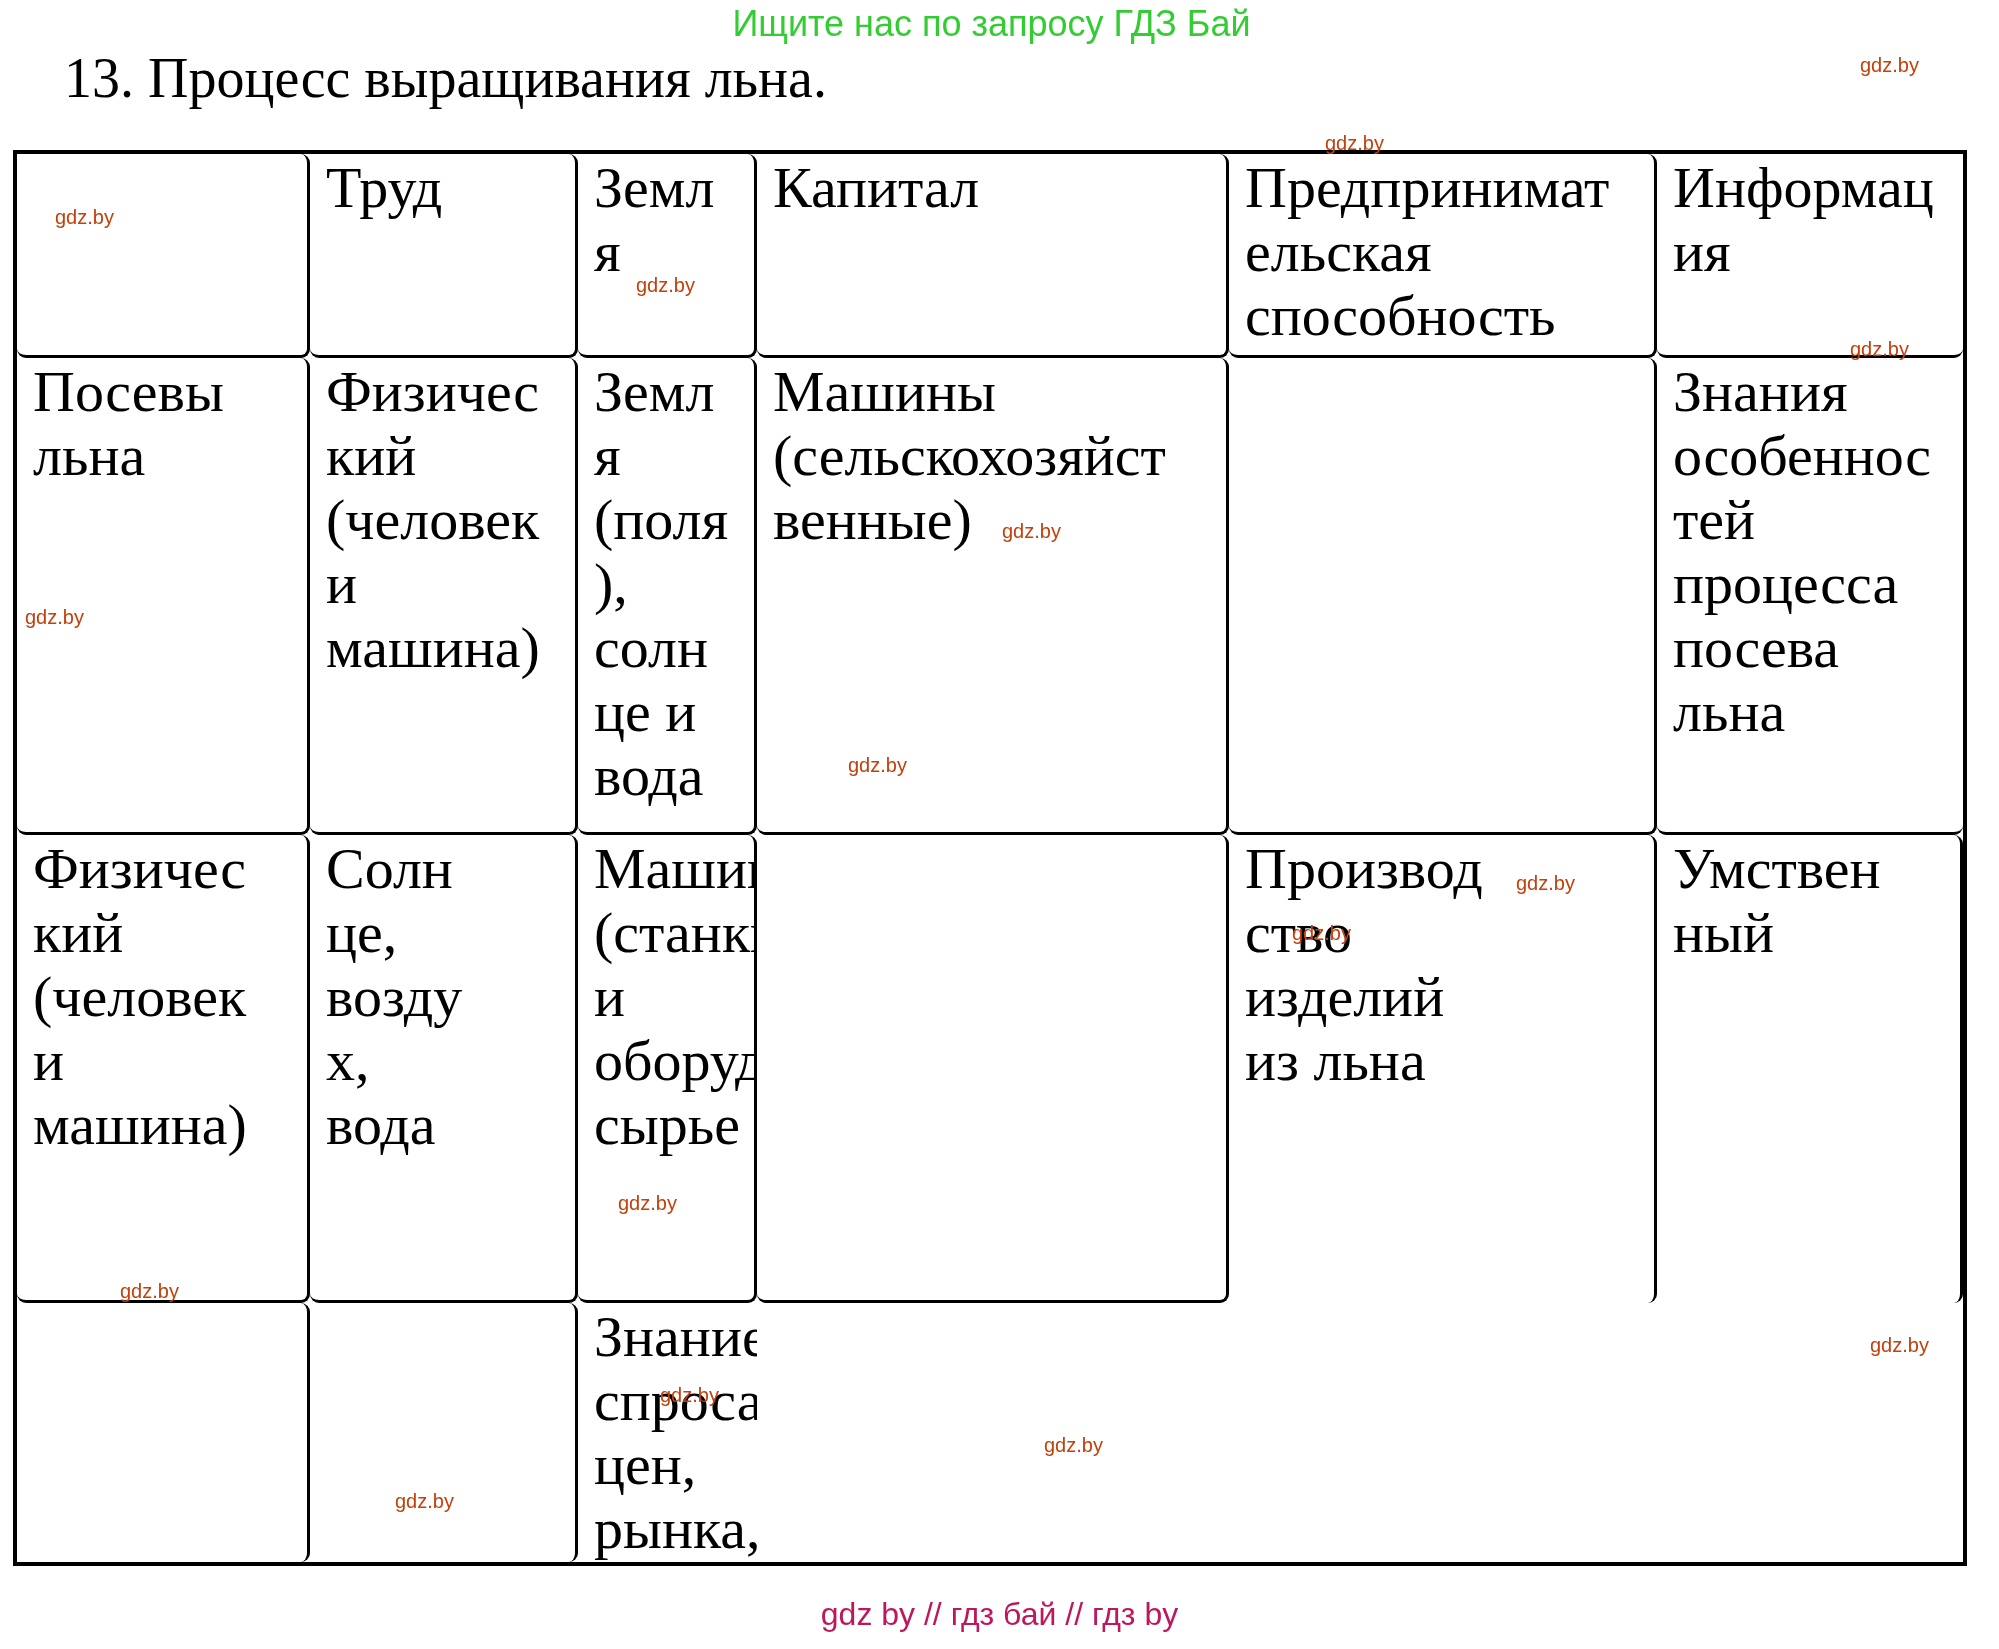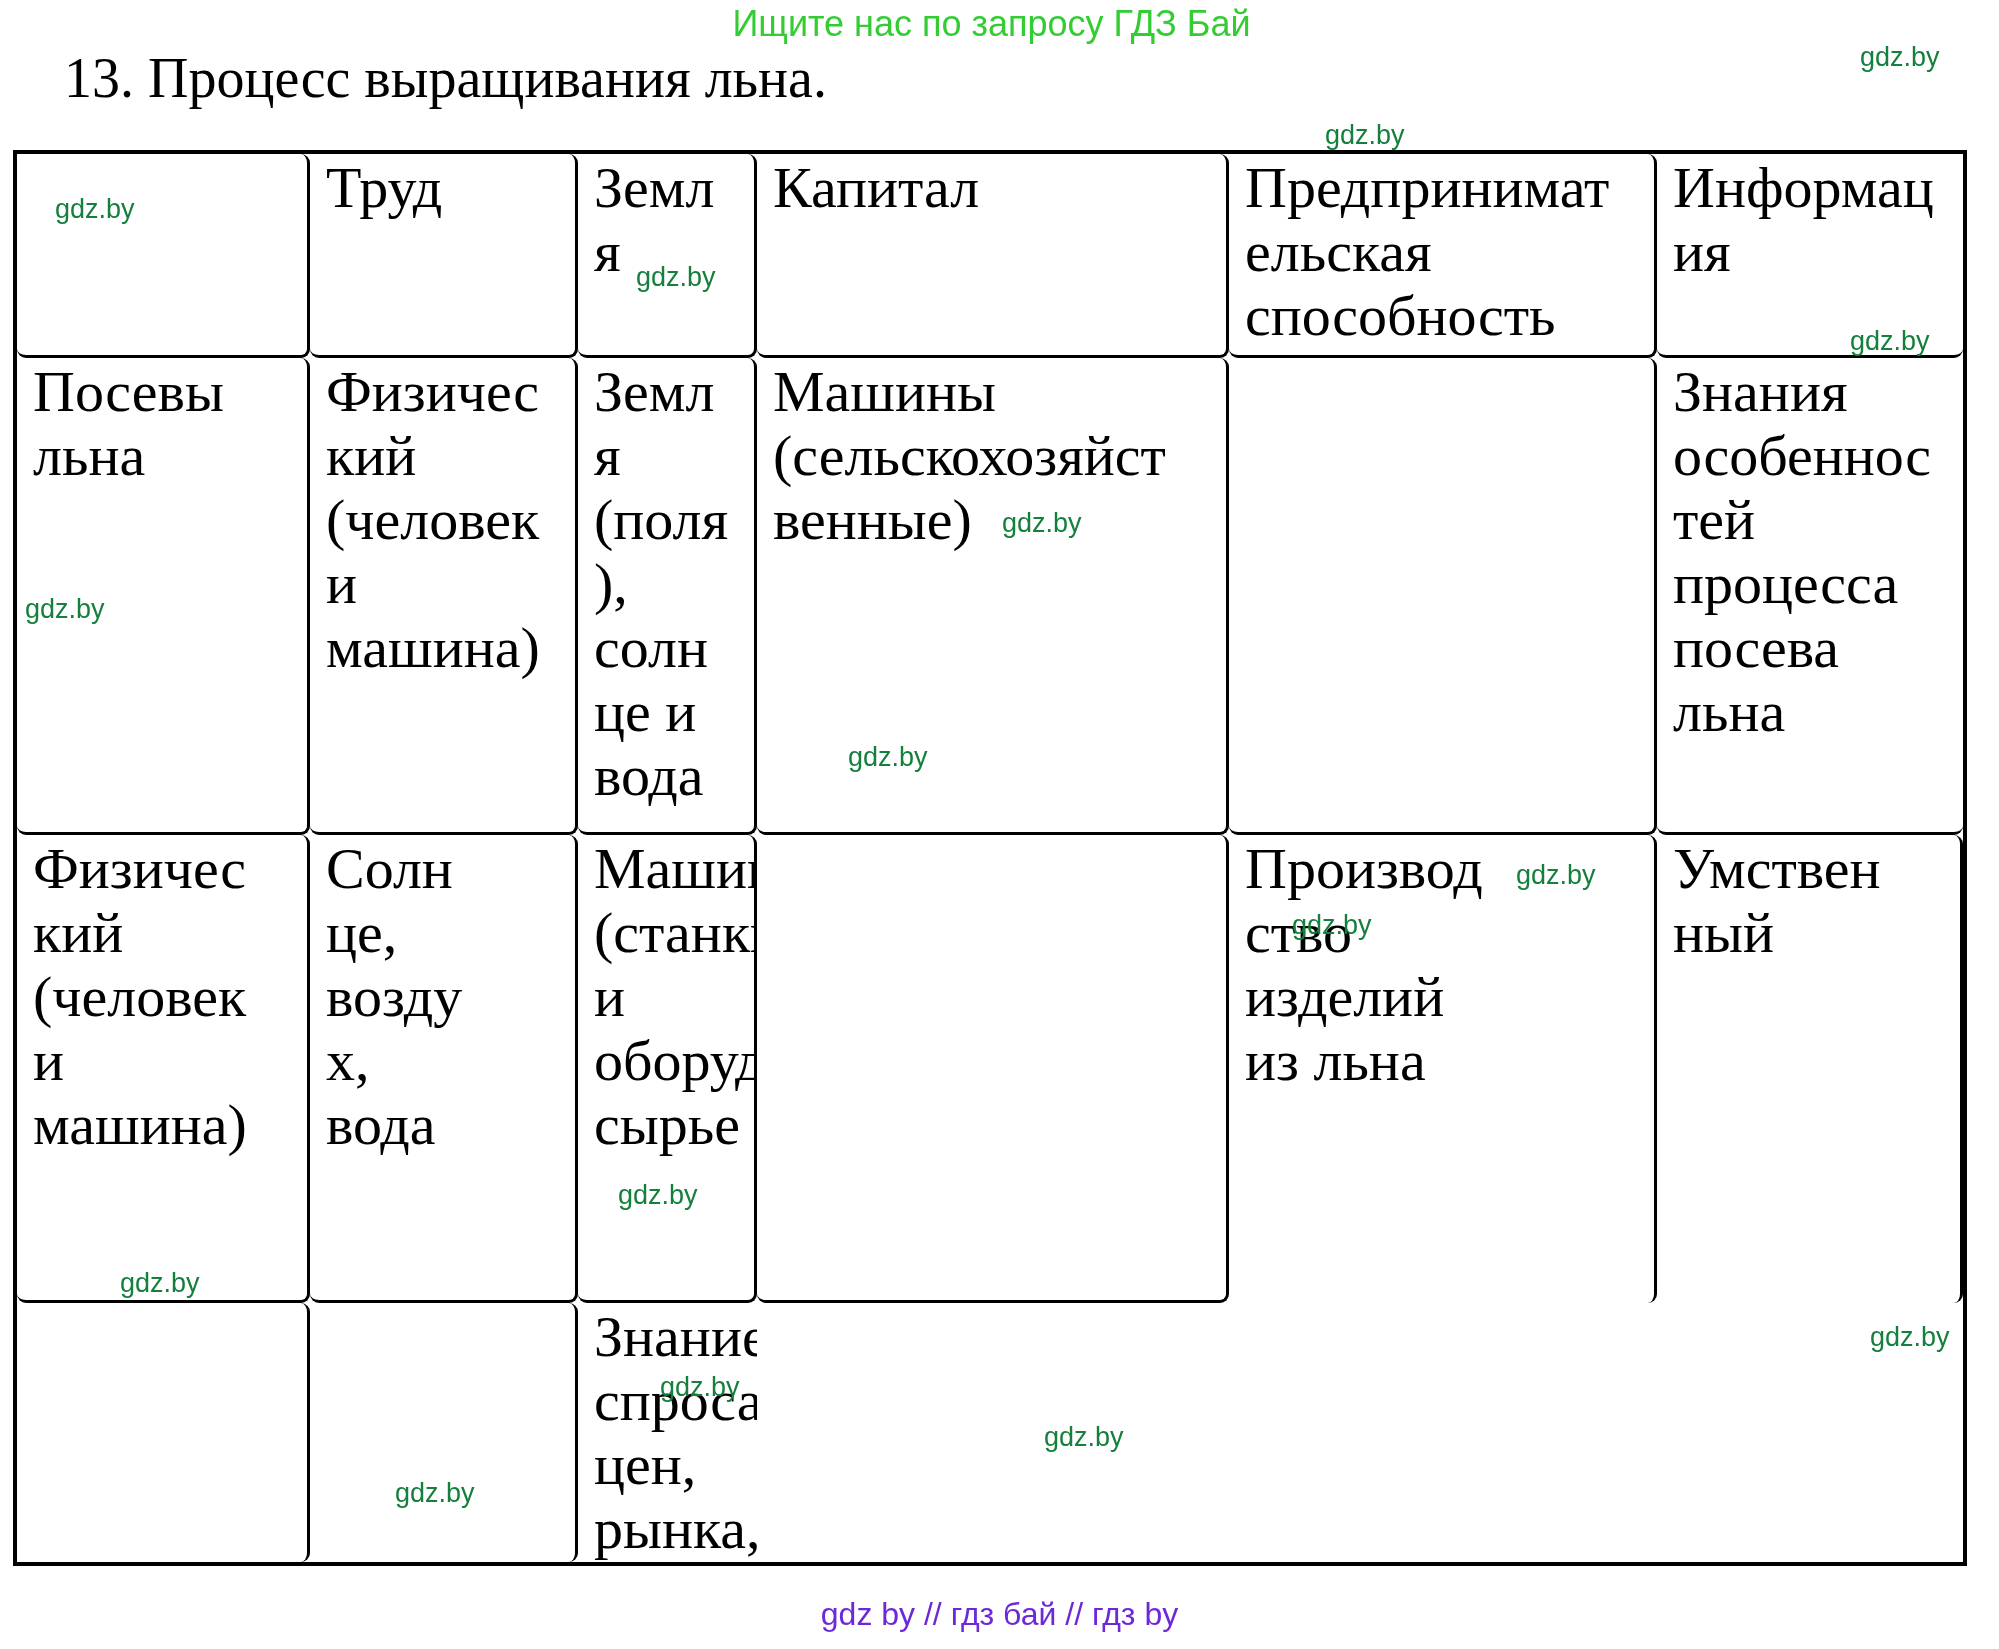--- a/index.html
+++ b/index.html
@@ -55,24 +55,25 @@
     line-height: 64px;
     white-space: pre-line;
     overflow: hidden;
     border-radius: 9px;
   }
   .cell.last-col { border-right: none; }
   .cell.last-row { border-bottom: none; }
   .wm {
     position: absolute;
     font-family: "Liberation Sans", sans-serif;
-    font-size: 27px;
+    font-size: 20px;
     line-height: 30px;
-    color: #15803d;
+    color: #c2410c;
     white-space: nowrap;
+    margin-top: 8px;
   }
   .footer {
     position: absolute;
     top: 1596px;
     left: 0;
     right: 0;
     text-align: center;
     font-family: "Liberation Sans", sans-serif;
     font-size: 32px;
     line-height: 36px;
@@ -166,13 +167,13 @@
     <div class="wm" style="left: 1516px; top: 860px;">gdz.by</div>
     <div class="wm" style="left: 1292px; top: 910px;">gdz.by</div>
     <div class="wm" style="left: 618px; top: 1180px;">gdz.by</div>
     <div class="wm" style="left: 120px; top: 1268px;">gdz.by</div>
     <div class="wm" style="left: 660px; top: 1372px;">gdz.by</div>
     <div class="wm" style="left: 1044px; top: 1422px;">gdz.by</div>
     <div class="wm" style="left: 395px; top: 1478px;">gdz.by</div>
     <div class="wm" style="left: 1870px; top: 1322px;">gdz.by</div>
   </div>
 
-<div class="footer" style="color: #6d28d9;">gdz by  //  гдз бай  //  гдз by</div>
+<div class="footer" style="color: #be185d;">gdz by  //  гдз бай  //  гдз by</div>
 
 </body></html>

